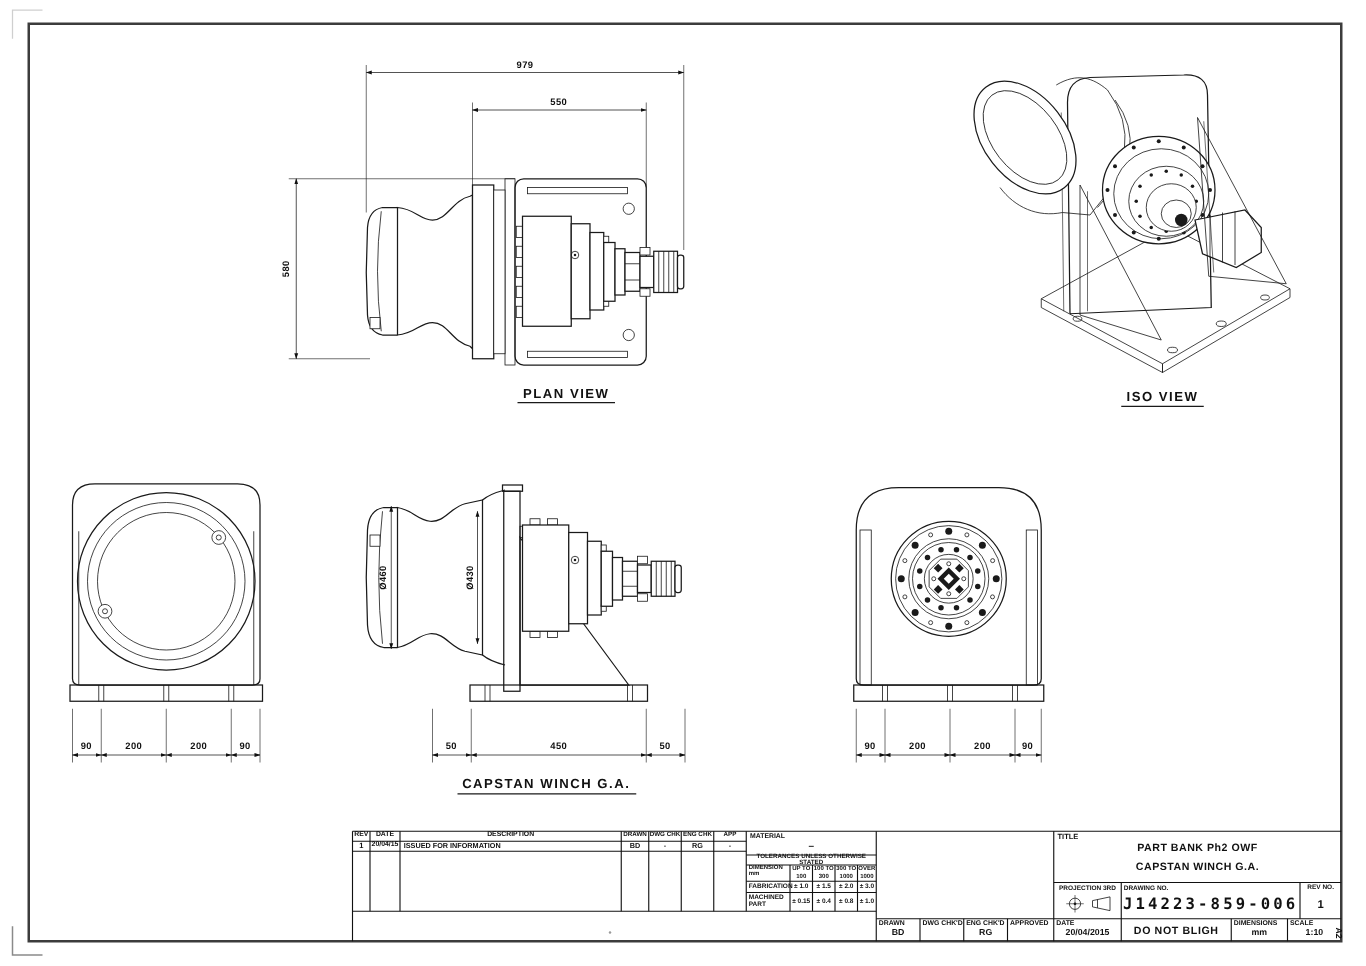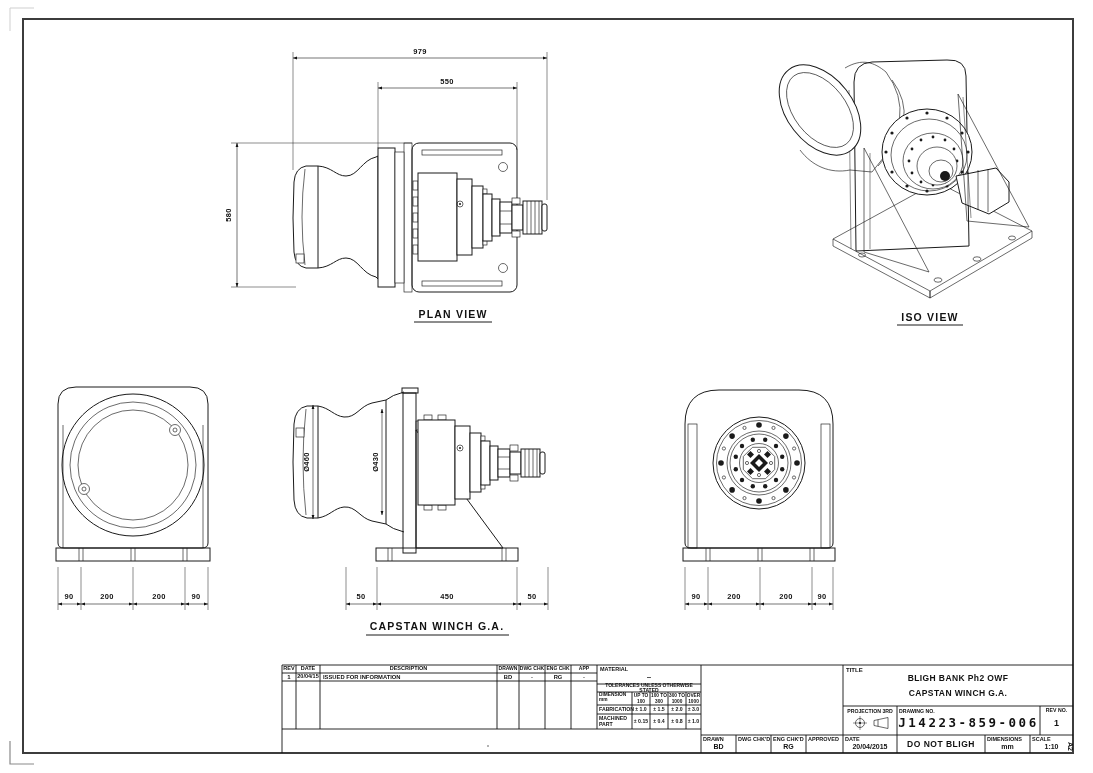--- a/index.html
+++ b/index.html
@@ -453,21 +453,21 @@
 <div class="cell" style="left:806px;top:741px;width:37px;height:11px;font-size:7px;"></div>
 <div class="lbl" style="left:845px;top:736px;">DATE</div>
 <div class="cell" style="left:843px;top:741px;width:54px;height:11px;font-size:7px;">20/04/2015</div>
 <div class="cell" style="left:897px;top:735px;width:88px;height:18px;font-size:8.5px;letter-spacing:.5px;">DO NOT BLIGH</div>
 <div class="lbl" style="left:987px;top:736px;">DIMENSIONS</div>
 <div class="cell" style="left:985px;top:741px;width:45px;height:11px;font-size:7px;">mm</div>
 <div class="lbl" style="left:1032px;top:736px;">SCALE</div>
 <div class="cell" style="left:1030px;top:741px;width:43px;height:11px;font-size:7px;">1:10</div>
 
 <div class="lbl" style="left:846px;top:667px;font-size:6px;">TITLE</div>
-<div class="cell" style="left:843px;top:672px;width:230px;height:12px;font-size:8.5px;letter-spacing:.4px;">BLIGH BANK Ph2 OWF</div>
+<div class="cell" style="left:843px;top:672px;width:230px;height:12px;font-size:8.5px;letter-spacing:.4px;">PART BANK Ph2 OWF</div>
 <div class="cell" style="left:843px;top:687px;width:230px;height:12px;font-size:8.5px;letter-spacing:.4px;">CAPSTAN WINCH G.A.</div>
 <div class="cell" style="left:843px;top:708px;width:54px;height:8px;font-size:5.2px;">PROJECTION 3RD</div>
 <div class="lbl" style="left:899px;top:708px;font-size:5.2px;">DRAWING NO.</div>
 <div class="cell" style="left:897px;top:713px;width:143px;height:20px;font-size:12.5px;letter-spacing:2.5px;font-family:'DejaVu Sans Mono',monospace;">J14223-859-006</div>
 <div class="cell" style="left:1040px;top:707px;width:33px;height:8px;font-size:5.2px;">REV NO.</div>
 <div class="cell" style="left:1040px;top:716px;width:33px;height:15px;font-size:9px;">1</div>
 
 <div class="sz">A2</div>
 
 </div>

